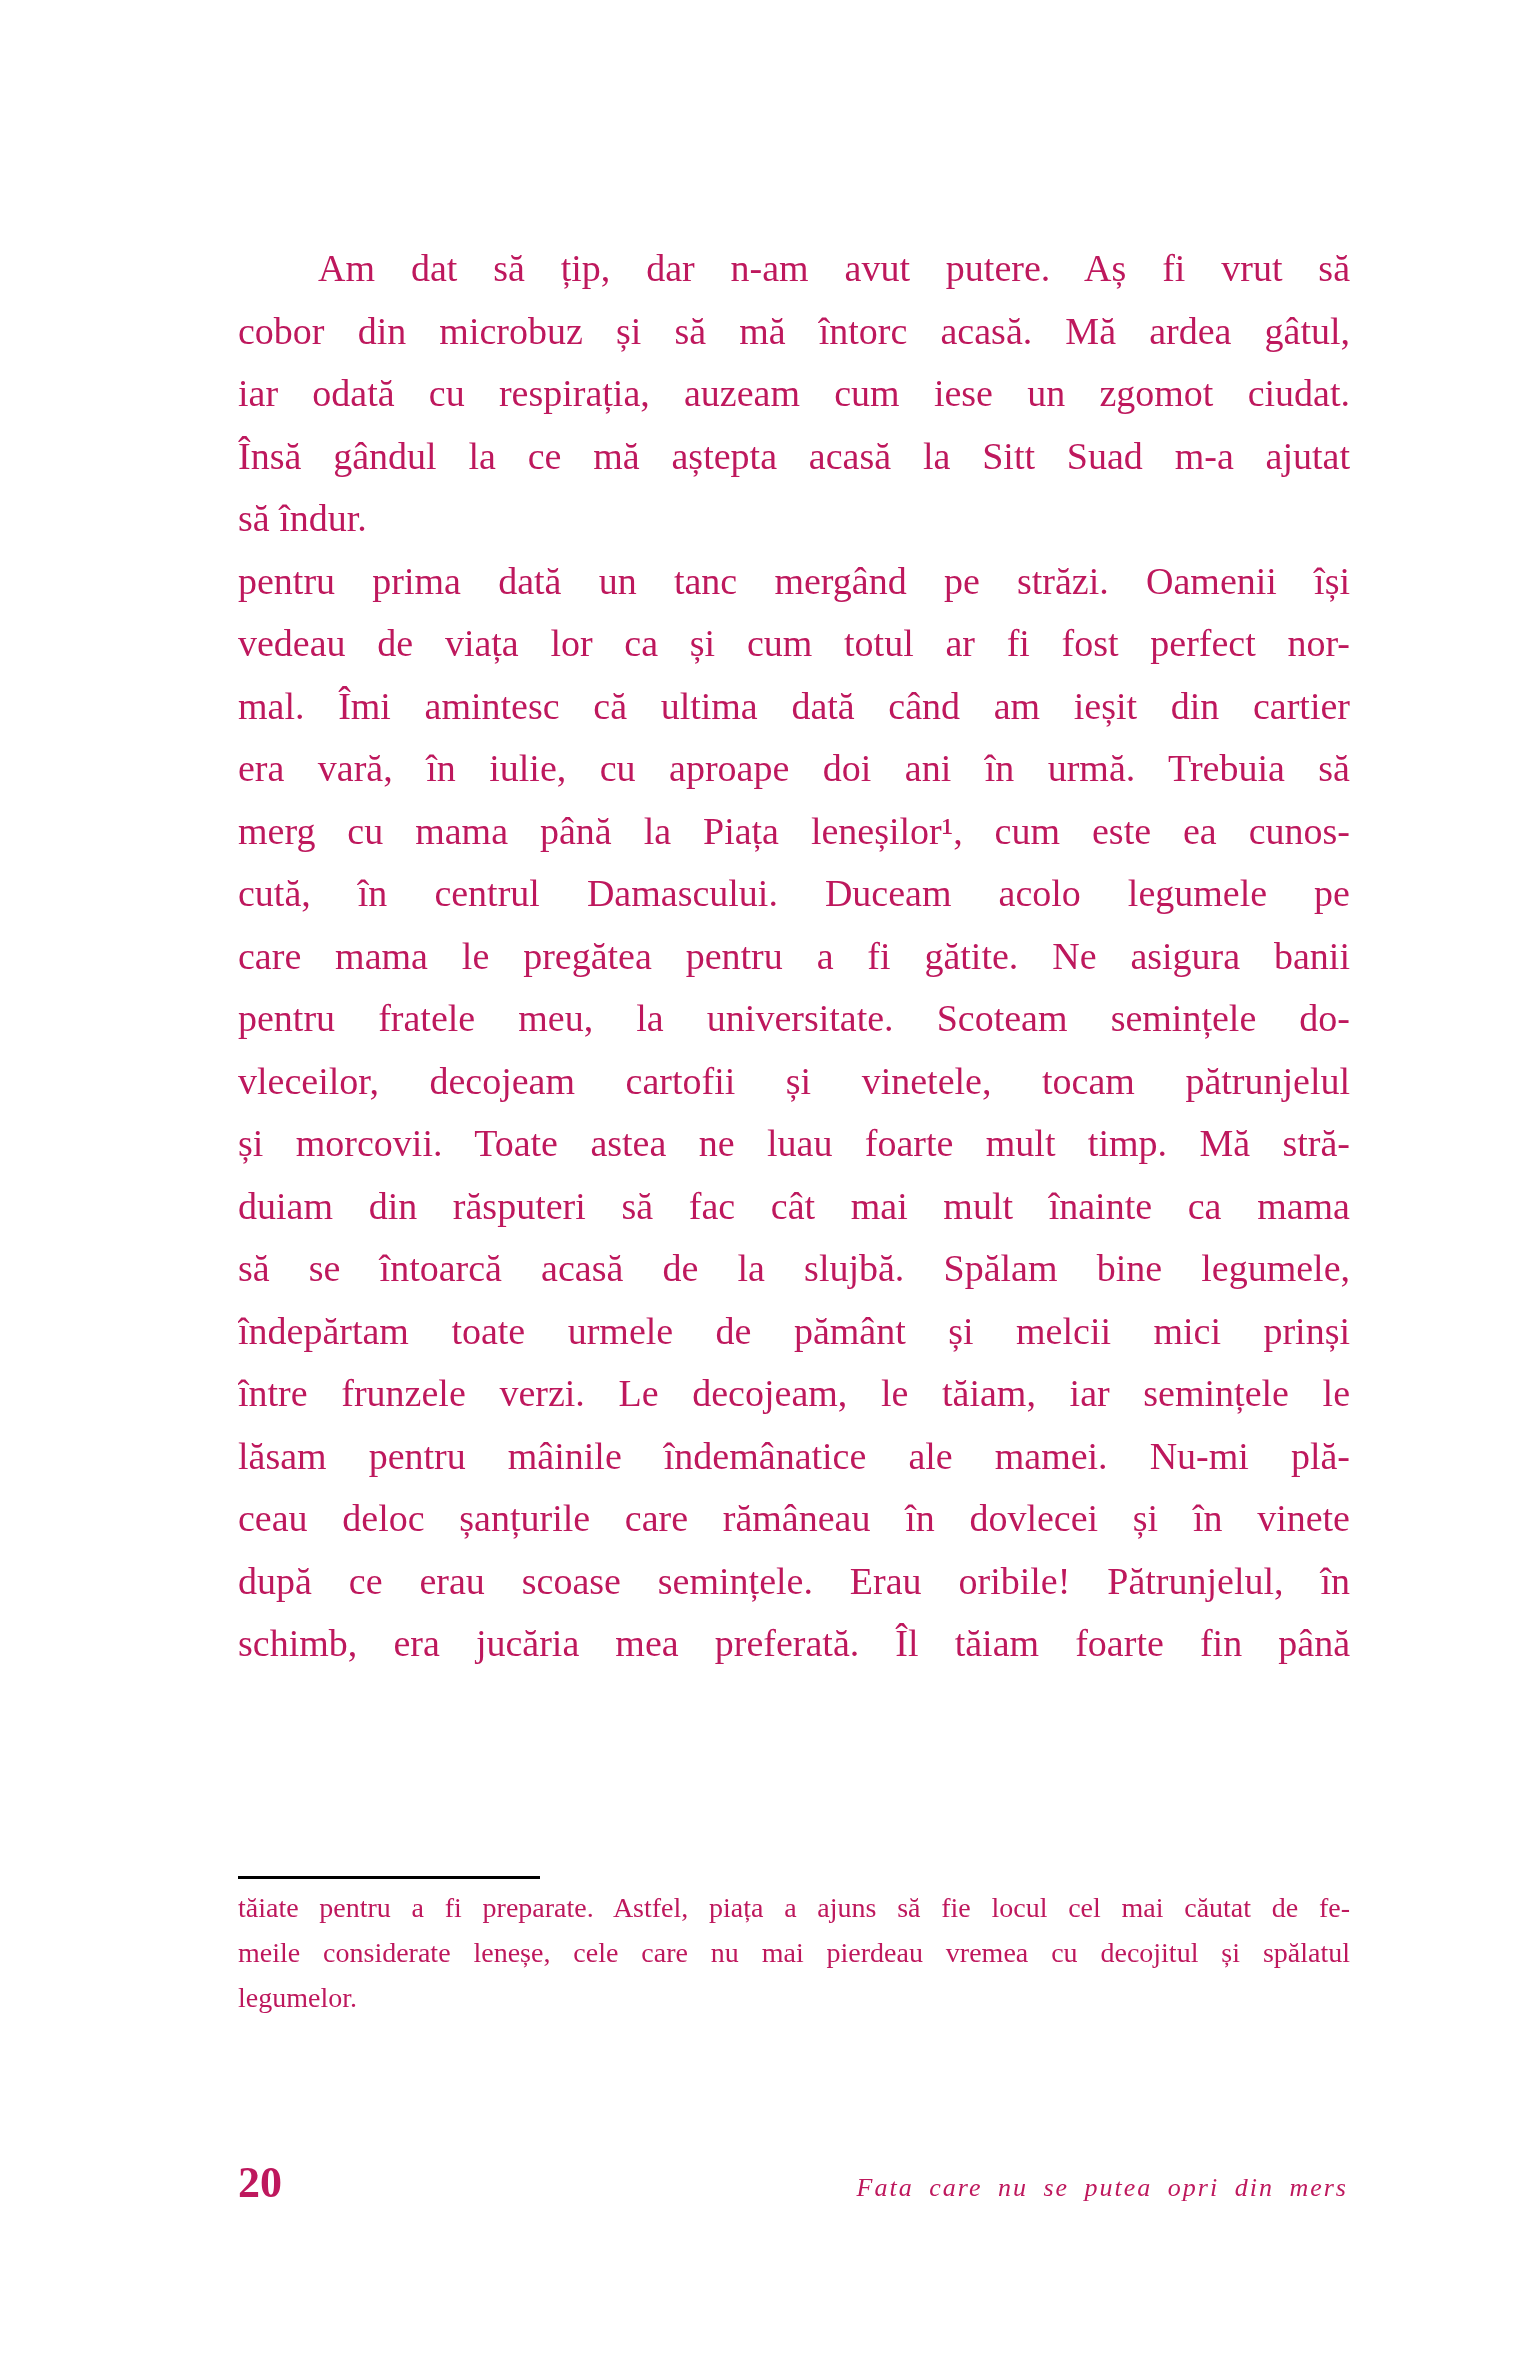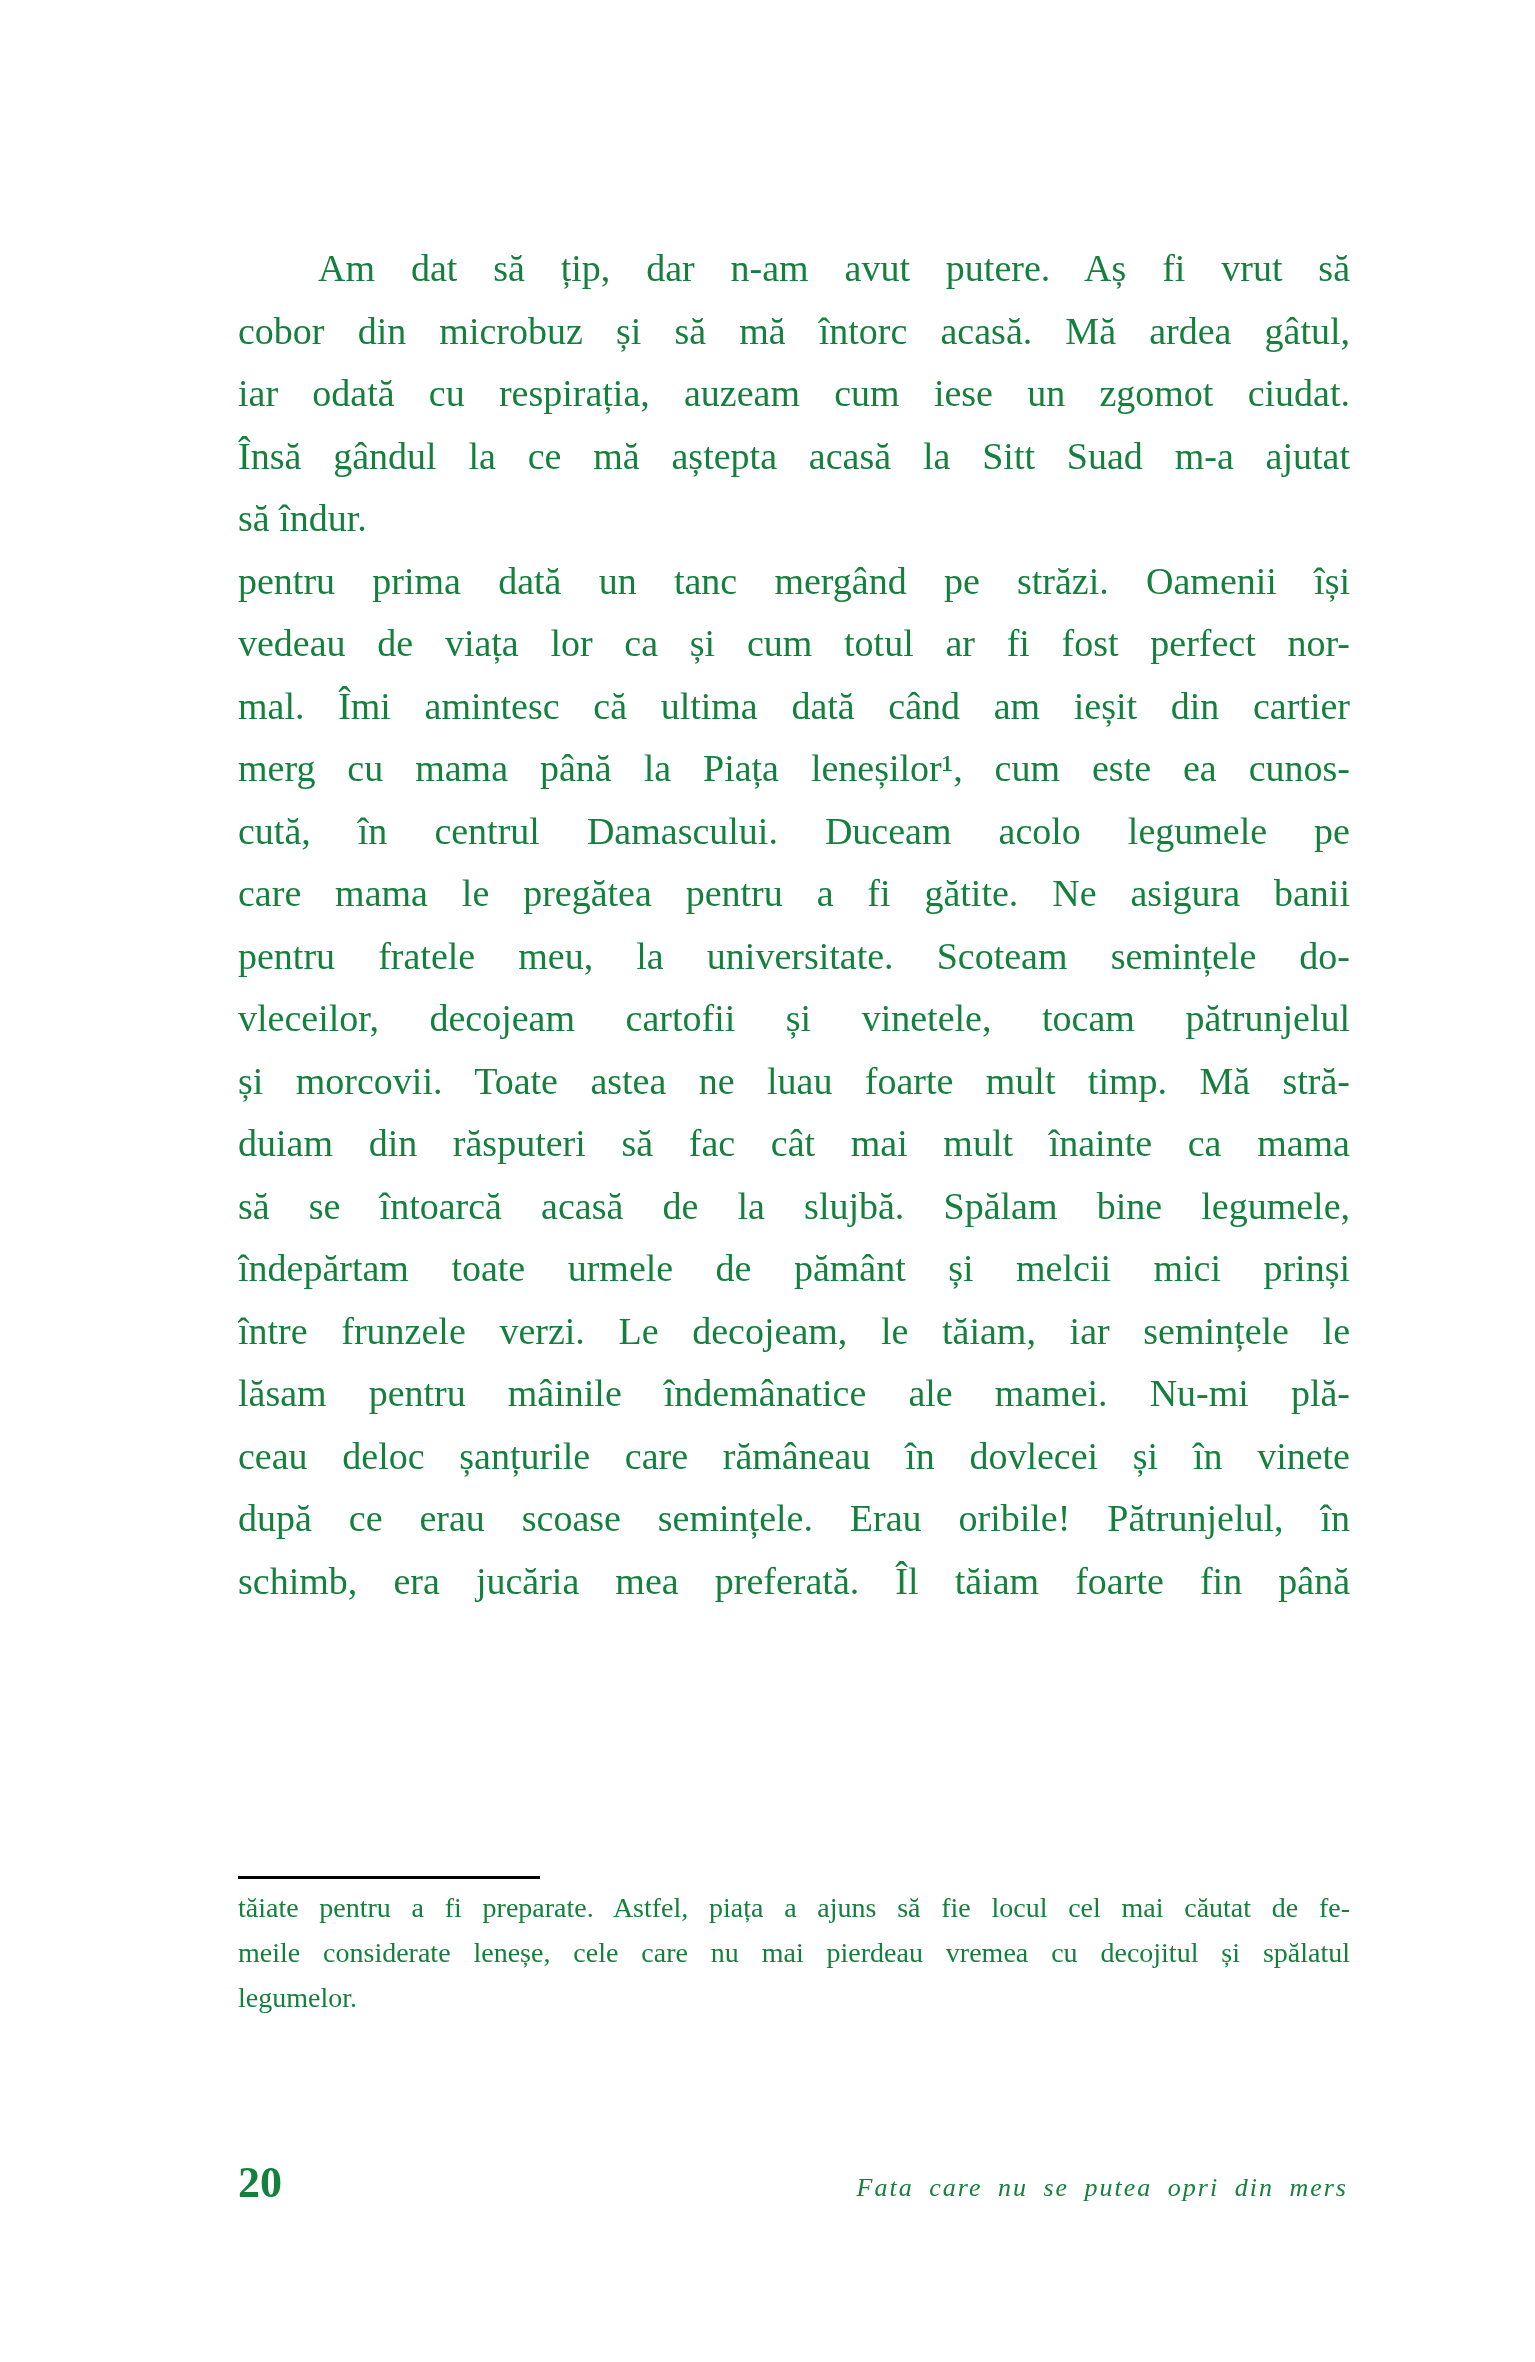--- a/index.html
+++ b/index.html
@@ -2,21 +2,21 @@
 <html><head>
 <meta charset="utf-8">
 <style>
   html, body { margin: 0; padding: 0; background: #ffffff; }
   .page {
     position: relative;
     width: 1535px;
     height: 2362px;
     background: #ffffff;
     font-family: "Liberation Serif", "DejaVu Serif", serif;
-    color: #15803d;
+    color: #be185d;
   }
   .body-text {
     position: absolute;
     left: 238px;
     top: 237px;
     width: 1112px;
     font-size: 38px;
     line-height: 62.5px;
   }
   .line {
@@ -86,20 +86,21 @@
 
   <div class="body-text">
     <div class="line indent">Am dat să țip, dar n-am avut putere. Aș fi vrut să</div>
     <div class="line">cobor din microbuz și să mă întorc acasă. Mă ardea gâtul,</div>
     <div class="line">iar odată cu respirația, auzeam cum iese un zgomot ciudat.</div>
     <div class="line">Însă gândul la ce mă aștepta acasă la Sitt Suad m-a ajutat</div>
     <div class="line short">să îndur.</div>
     <div class="line">pentru prima dată un tanc mergând pe străzi. Oamenii își</div>
     <div class="line">vedeau de viața lor ca și cum totul ar fi fost perfect nor-</div>
     <div class="line">mal. Îmi amintesc că ultima dată când am ieșit din cartier</div>
+    <div class="line">era vară, în iulie, cu aproape doi ani în urmă. Trebuia să</div>
     <div class="line">merg cu mama până la Piața leneșilor¹, cum este ea cunos-</div>
     <div class="line">cută, în centrul Damascului. Duceam acolo legumele pe</div>
     <div class="line">care mama le pregătea pentru a fi gătite. Ne asigura banii</div>
     <div class="line">pentru fratele meu, la universitate. Scoteam semințele do-</div>
     <div class="line">vleceilor, decojeam cartofii și vinetele, tocam pătrunjelul</div>
     <div class="line">și morcovii. Toate astea ne luau foarte mult timp. Mă stră-</div>
     <div class="line">duiam din răsputeri să fac cât mai mult înainte ca mama</div>
     <div class="line">să se întoarcă acasă de la slujbă. Spălam bine legumele,</div>
     <div class="line">îndepărtam toate urmele de pământ și melcii mici prinși</div>
     <div class="line">între frunzele verzi. Le decojeam, le tăiam, iar semințele le</div>

